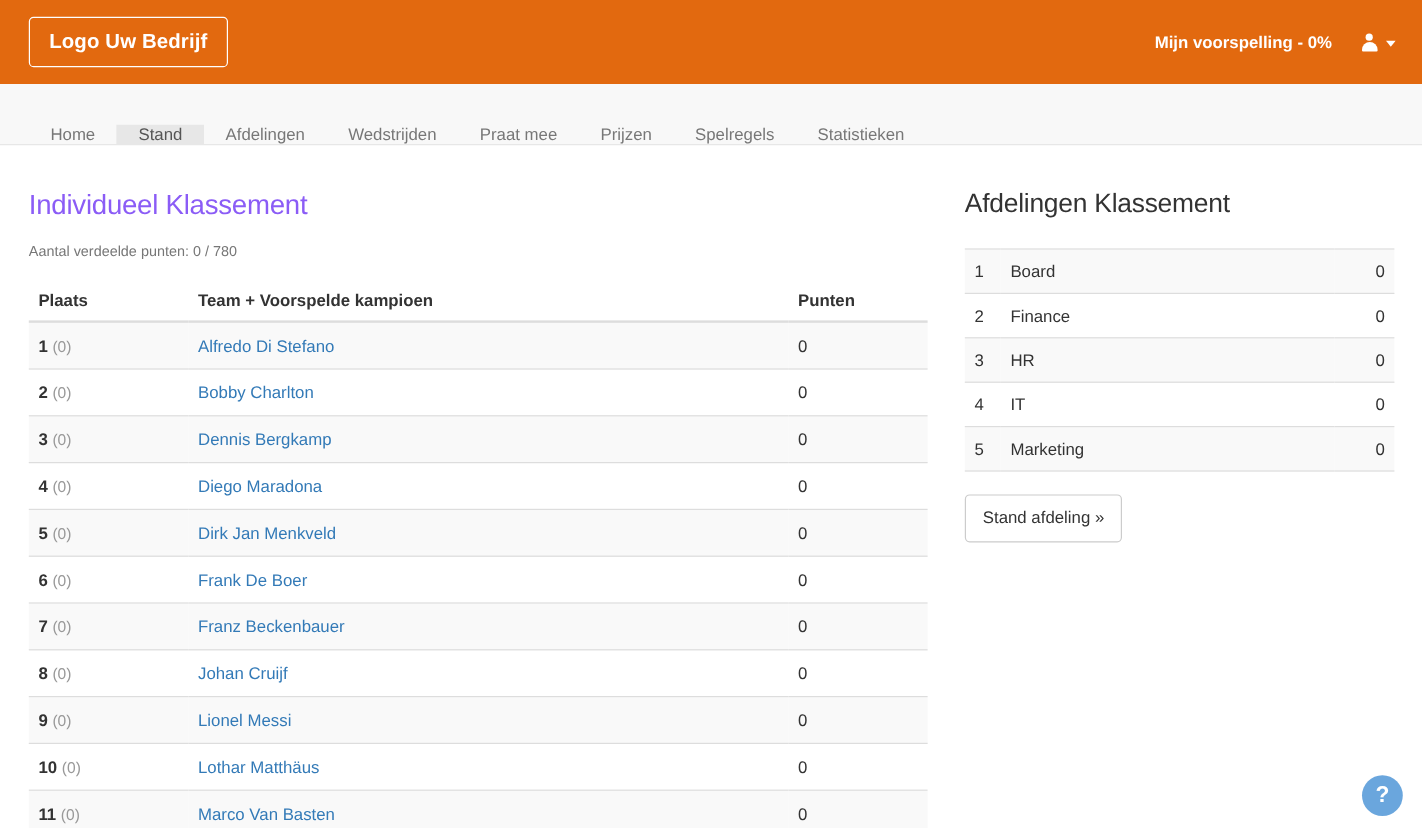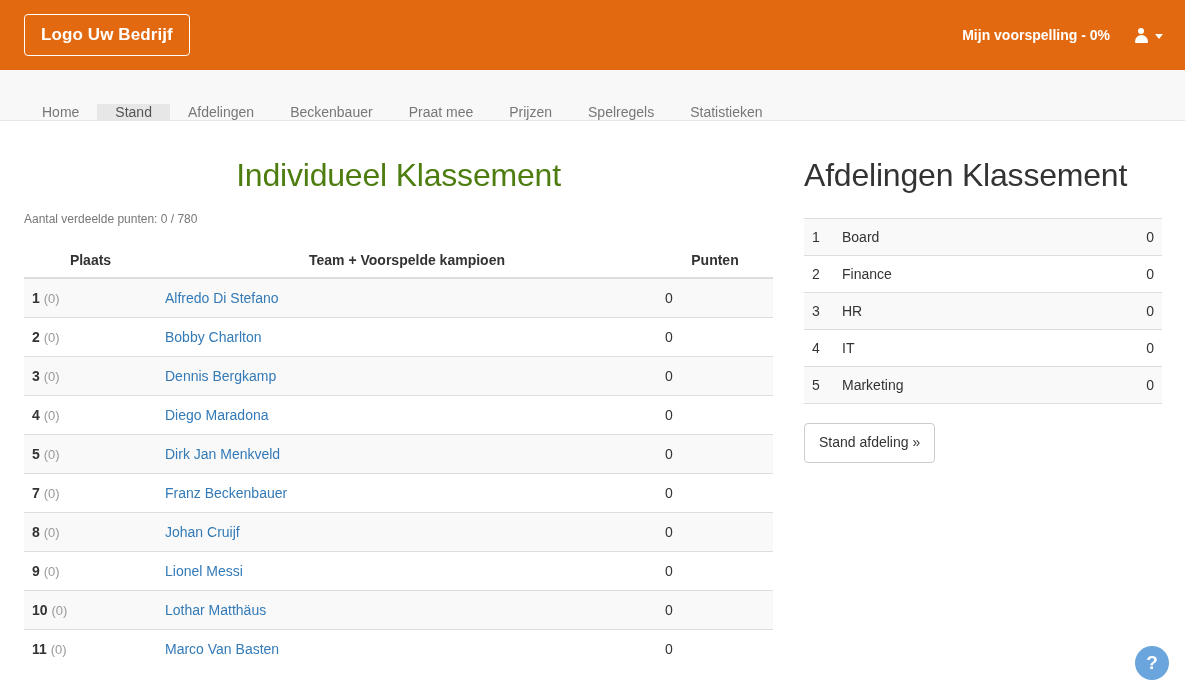--- a/index.html
+++ b/index.html
@@ -117,40 +117,39 @@
   .content {
     display: flex;
     padding: 0 24px;
     gap: 31px;
     align-items: flex-start;
   }
   .col-left { width: 749px; flex: none; }
   .col-right { width: 358px; flex: none; }
 
   h1.page-title {
-    font-size: 32px;
+    font-size: 23px;
     font-weight: normal;
-    color: #4d7c0f;
+    color: #8b5cf6;
     margin: 37px 0 0 0;
     line-height: 1.1;
     letter-spacing: -0.2px;
-    text-align: center;
   }
   .subtitle {
     font-size: 12px;
     color: #777777;
     margin: 19px 0 0 0;
   }
 
   table { border-collapse: collapse; width: 100%; }
 
   
   .rank-table { margin-top: 18px; }
   .rank-table th {
-    text-align: center;
+    text-align: left;
     font-size: 14px;
     font-weight: bold;
     color: #333333;
     padding: 8px 8px 9px 8px;
     border-bottom: 2px solid #dddddd;
   }
   .rank-table td {
     padding: 11px 8px 11px 8px;
     border-top: 1px solid #dddddd;
     font-size: 14px;
@@ -165,21 +164,21 @@
   .rank-num { font-weight: bold; color: #333333; }
   .rank-delta { color: #999999; font-size: 13px; }
   .team-link {
     color: #337ab7;
     text-decoration: none;
     cursor: pointer;
   }
 
   
   h2.panel-title {
-    font-size: 32px;
+    font-size: 22px;
     font-weight: normal;
     color: #333333;
     margin: 37px 0 0 0;
     line-height: 1.1;
     letter-spacing: -0.2px;
   }
   .dept-table { margin-top: 25px; }
   .dept-table td {
     padding: 10px 8px;
     border-top: 1px solid #dddddd;
@@ -239,21 +238,21 @@
       <span class="user-icon"></span>
       <span class="caret-down"></span>
     </div>
   </div>
 </div>
 
 <nav class="navbar">
   <a class="nav-item">Home</a>
   <a class="nav-item active">Stand</a>
   <a class="nav-item">Afdelingen</a>
-  <a class="nav-item">Beckenbauer</a>
+  <a class="nav-item">Wedstrijden</a>
   <a class="nav-item">Praat mee</a>
   <a class="nav-item">Prijzen</a>
   <a class="nav-item">Spelregels</a>
   <a class="nav-item">Statistieken</a>
 </nav>
 
 <div class="content">
 
   <div class="col-left">
     <h1 class="page-title">Individueel Klassement</h1>
@@ -287,20 +286,25 @@
             <td><span class="rank-num">4</span> <span class="rank-delta">(0)</span></td>
             <td><a class="team-link">Diego Maradona</a></td>
             <td>0</td>
           </tr>
           <tr>
             <td><span class="rank-num">5</span> <span class="rank-delta">(0)</span></td>
             <td><a class="team-link">Dirk Jan Menkveld</a></td>
             <td>0</td>
           </tr>
           <tr>
+            <td><span class="rank-num">6</span> <span class="rank-delta">(0)</span></td>
+            <td><a class="team-link">Frank De Boer</a></td>
+            <td>0</td>
+          </tr>
+          <tr>
             <td><span class="rank-num">7</span> <span class="rank-delta">(0)</span></td>
             <td><a class="team-link">Franz Beckenbauer</a></td>
             <td>0</td>
           </tr>
           <tr>
             <td><span class="rank-num">8</span> <span class="rank-delta">(0)</span></td>
             <td><a class="team-link">Johan Cruijf</a></td>
             <td>0</td>
           </tr>
           <tr>

